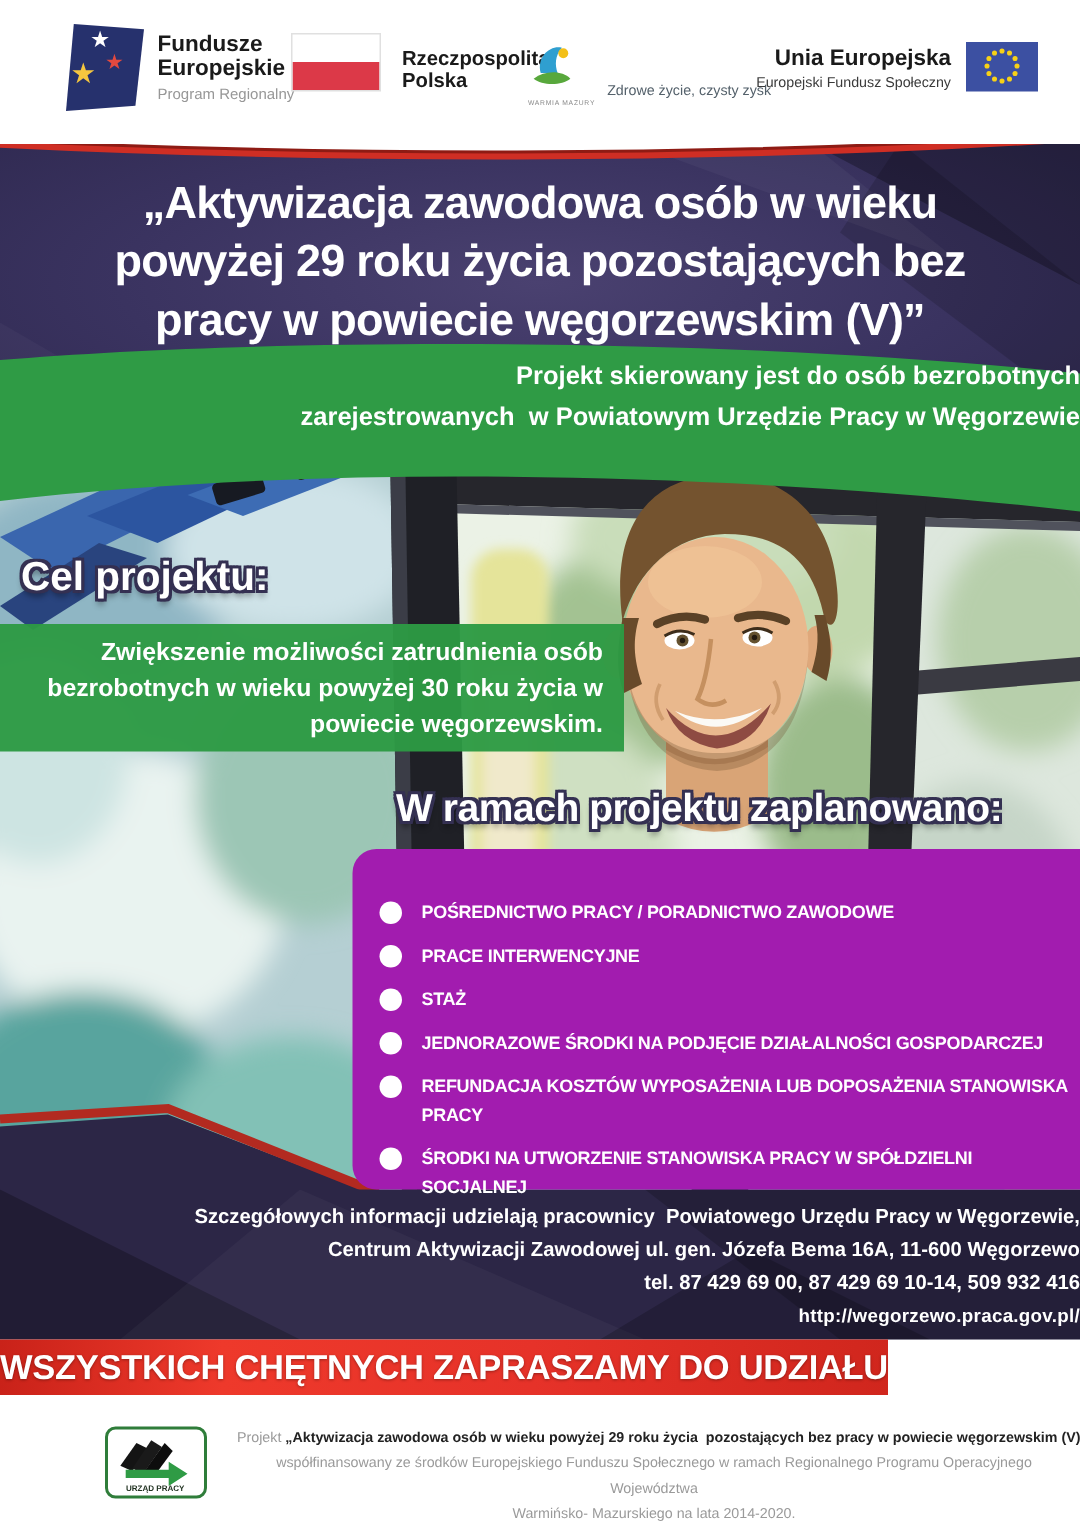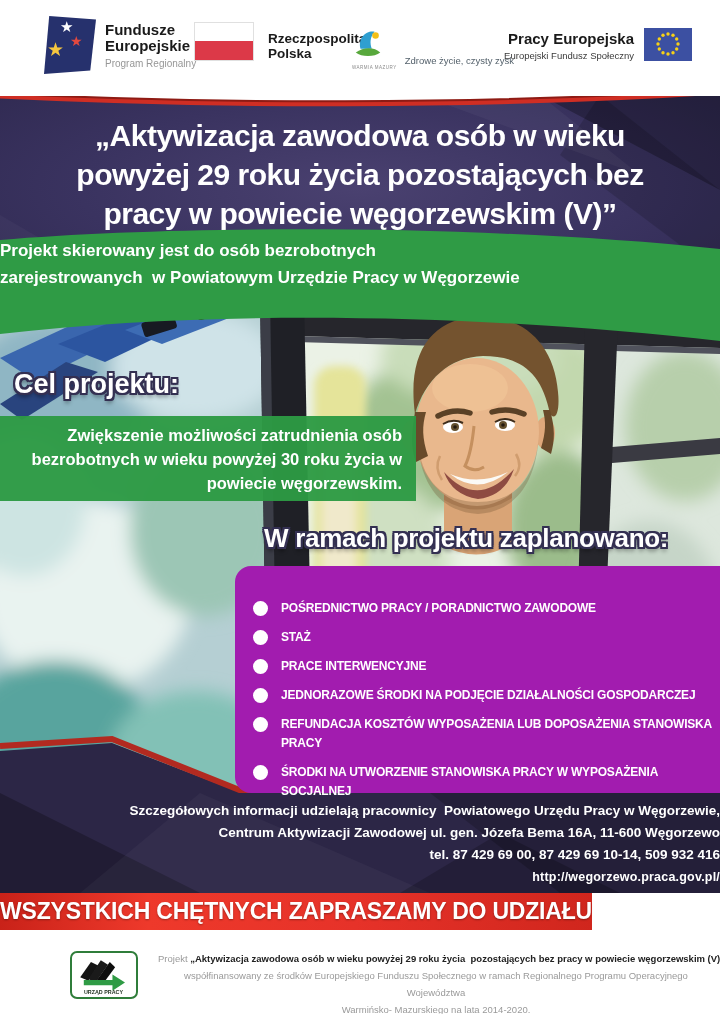--- a/index.html
+++ b/index.html
@@ -35,21 +35,21 @@
 
   
   .navy{position:absolute;left:0;top:95px;width:720px;height:207px;z-index:1;
         background:radial-gradient(ellipse at 50% 45%,#4a4170 0%,#3a3360 55%,#2f2950 100%);}
   .navy svg,.purple svg{position:absolute;inset:0;width:100%;height:100%;}
   .title{position:absolute;left:0;top:116px;width:720px;text-align:center;z-index:2;
          color:#fff;font-size:30px;line-height:39px;font-weight:700;letter-spacing:-.5px;}
 
   
   .band{position:absolute;left:0;top:222px;width:720px;height:125px;z-index:6;}
-  .subtitle{position:absolute;left:0;top:237px;width:720px;text-align:left;z-index:6;
+  .subtitle{position:absolute;left:0;top:237px;width:720px;text-align:right;z-index:6;
             color:#fff;font-size:17px;line-height:27px;font-weight:600;}
   .pre{white-space:pre;}
 
   
   .photo{position:absolute;left:0;top:296px;width:720px;height:499px;z-index:2;overflow:hidden;}
   .photo svg{display:block;width:720px;height:499px;}
 
   
   .h-outline{color:#fff;font-weight:700;
     text-shadow:-2px -2px 0 #343052,2px -2px 0 #343052,-2px 2px 0 #343052,2px 2px 0 #343052,
@@ -125,21 +125,21 @@
           <circle cx="25" cy="8" r="3.5" fill="#f3c018"></circle>
           <path d="M4,26 C12,20 24,20 30,26 C24,31 10,31 4,26 Z" fill="#58a83c"></path>
         </svg>
         <div class="wm-brand">WARMIA MAZURY</div>
       </div>
       <div class="wm-tagline">Zdrowe życie, czysty zysk</div>
     </div>
 
     <div class="logo-eu">
       <div class="eu-text">
-        <div class="eu-title">Pracy Europejska</div>
+        <div class="eu-title">Unia Europejska</div>
         <div class="eu-sub">Europejski Fundusz Społeczny</div>
       </div>
       <div class="eu-flag">
         <svg width="48" height="33" viewBox="0 0 48 33">
           <g fill="#f7d117">
             <circle cx="24" cy="6" r="1.7"></circle>
               <circle cx="29" cy="7.3" r="1.7"></circle>
               <circle cx="32.7" cy="11" r="1.7"></circle>
             <circle cx="34" cy="16" r="1.7"></circle>
               <circle cx="32.7" cy="21" r="1.7"></circle>
@@ -300,37 +300,37 @@
 
   <div class="plan-heading h-outline">W ramach projektu zaplanowano:</div>
   <div class="plan-box">
     <ul>
       <li>
           <span class="bullet"></span>
           <span class="item-text">POŚREDNICTWO PRACY / PORADNICTWO ZAWODOWE</span>
         </li>
       <li>
           <span class="bullet"></span>
+          <span class="item-text">PRACE INTERWENCYJNE</span>
+        </li>
+      <li>
+          <span class="bullet"></span>
           <span class="item-text">STAŻ</span>
         </li>
       <li>
           <span class="bullet"></span>
-          <span class="item-text">PRACE INTERWENCYJNE</span>
-        </li>
-      <li>
-          <span class="bullet"></span>
           <span class="item-text">JEDNORAZOWE ŚRODKI NA PODJĘCIE DZIAŁALNOŚCI GOSPODARCZEJ</span>
         </li>
       <li>
           <span class="bullet"></span>
           <span class="item-text">REFUNDACJA KOSZTÓW WYPOSAŻENIA LUB DOPOSAŻENIA STANOWISKA PRACY</span>
         </li>
       <li>
           <span class="bullet"></span>
-          <span class="item-text">ŚRODKI NA UTWORZENIE STANOWISKA PRACY W WYPOSAŻENIA SOCJALNEJ</span>
+          <span class="item-text">ŚRODKI NA UTWORZENIE STANOWISKA PRACY W SPÓŁDZIELNI SOCJALNEJ</span>
         </li>
     </ul>
   </div>
 
   <div class="purple">
     <svg viewBox="0 0 720 100" preserveAspectRatio="none">
       <polygon points="0,0 200,100 0,100" fill="rgba(0,0,0,.25)"></polygon>
       <polygon points="200,0 430,100 80,100" fill="rgba(255,255,255,.035)"></polygon>
       <polygon points="430,0 720,0 720,100 560,100" fill="rgba(0,0,0,.18)"></polygon>
       <polygon points="500,40 620,100 400,100" fill="rgba(0,0,0,.2)"></polygon>

